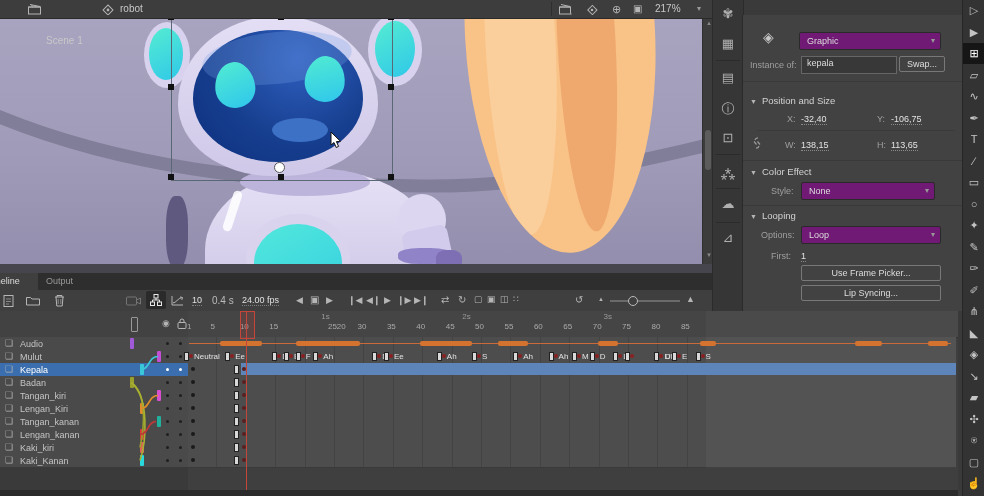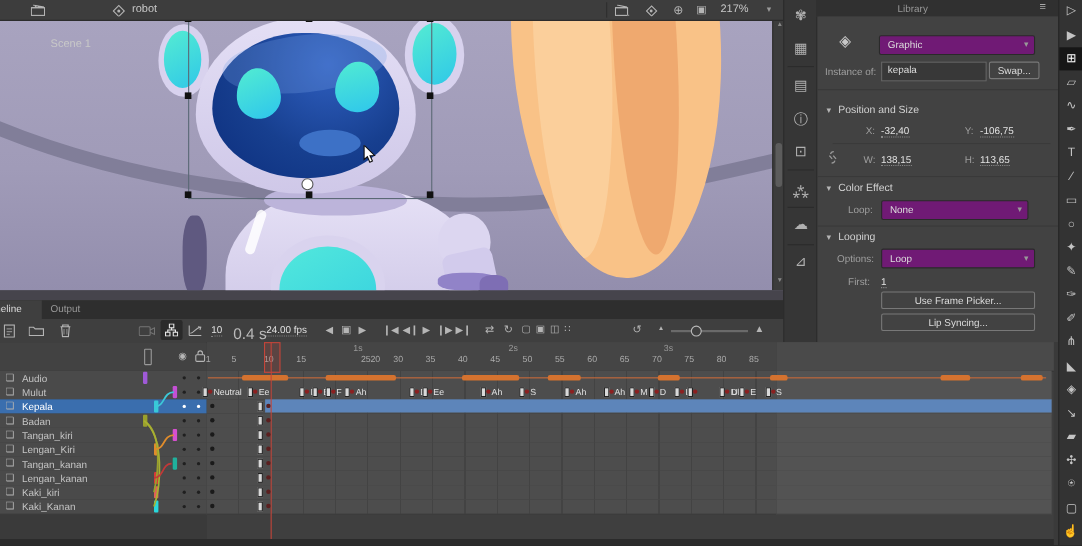--- a/index.html
+++ b/index.html
@@ -37,21 +37,21 @@
   .pfield{background:#383838;border:1px solid #666;height:14px;font-size:9px;color:#ddd;padding:1px 5px;}
   .pdiv{height:1px;background:#393939;}
   
   #tools{left:962px;top:0;width:22px;height:496px;background:#333;border-left:1px solid #262626;}
   .tool{left:0;width:22px;height:21px;text-align:center;font-size:11px;color:#c4c4c4;line-height:21px;}
   .tool-selected{background:#161616;color:#fff;}
   
   #tl-tabbar{left:0;top:273px;width:712px;height:17px;background:#2e2e2e;}
   #tl-toolbar{left:0;top:290px;width:712px;height:21px;background:#3f3f3f;border-bottom:1px solid #292929;}
   .tbtxt{font-size:9px;color:#e0e0e0;border-bottom:1px dotted #808080;}
-  .tbunit{font-size:14px;color:#e0e0e0;}
+  .tbunit{font-size:10px;color:#e0e0e0;}
   .tbicon{color:#b5b5b5;font-size:9px;top:295px;}
   #tl-left-header{left:0;top:311px;width:188px;height:26px;background:#424242;border-bottom:1px solid #333;}
   #frames-bg{left:188px;top:311px;width:770px;height:179px;background:#3f3f3f;}
   #ruler{left:188px;top:311px;width:518px;height:26px;background:#454545;border-bottom:1px solid #333;}
   #ruler-ext{left:706px;top:311px;width:252px;height:26px;background:#4a4a4a;border-bottom:1px solid #333;}
   .rnum{font-size:8px;color:#aaa;top:322px;}
   .rsec{font-size:8px;color:#999;top:312px;}
   .layer-row{left:0;width:188px;height:13px;background:#4a4a4a;border-bottom:1px solid #3a3a3a;}
   .layer-row-sel{background:#3a6eae;}
   .lname{position:absolute;left:20px;top:1.5px;font-size:9px;color:#c4c4c4;}
@@ -177,25 +177,20 @@
       <div class="abs dock-item" style="top: 130px;">⊡</div>
       <div class="abs dock-item" style="top: 164px;">⁂</div>
       <div class="abs dock-item" style="top: 196px;">☁</div>
       <div class="abs dock-item" style="top: 230px;">⊿</div>
       <div class="abs dock-sep" style="top: 60px;"></div>
       <div class="abs dock-sep" style="top: 154px;"></div>
       <div class="abs dock-sep" style="top: 188px;"></div>
       <div class="abs dock-sep" style="top: 222px;"></div>
     </div>
 
-  <div id="props-tabbar" class="abs">
-
-    <span class="abs ptab" style="left:74px;color:#989898;">Library</span>
-    <span class="abs" style="left:203px;top:1px;font-size:10px;color:#aaa;">≡</span>
-  </div>
   <div id="props" class="abs" style="border-left:1px solid #2a2a2a;top:15px;height:296px;">
     <span class="abs" style="left:20px;top:14px;font-size:14px;color:#c8c8c8;">◈</span>
     <div class="abs pselect" style="left:56px;top:17px;width:140px;">
       <span class="sel-text">Graphic</span>
       <span class="sel-chev">▾</span>
     </div>
     <span class="abs plabel" style="left:7px;top:45px;">Instance of:</span>
     <div class="abs pfield" style="left:58px;top:41px;width:84px;">
       <span>kepala</span>
     </div>
@@ -213,21 +208,21 @@
       <path d="M5,3 A3,3 0 0 1 8,0.8 M9,9 A3,3 0 0 1 6,11.2 M4,4.5 L6.5,7.5 M7.5,4.5 L10,7.5" stroke="#999" fill="none" stroke-width="1.2"></path>
     </svg>
     <span class="abs plabel" style="left:42px;top:125px;">W:</span>
     <span class="abs pvalue" style="left:58px;top:125px;">138,15</span>
     <span class="abs plabel" style="left:134px;top:125px;">H:</span>
     <span class="abs pvalue" style="left:148px;top:125px;">113,65</span>
     <div class="abs pdiv" style="left:0;top:145px;width:220px;"></div>
 
     <span class="abs parrow" style="left:7px;top:154px;">▼</span>
     <span class="abs psec" style="left:19px;top:151px;">Color Effect</span>
-    <span class="abs plabel" style="left:28px;top:171px;">Loop:</span>
+    <span class="abs plabel" style="left:28px;top:171px;">Style:</span>
     <div class="abs pselect" style="left:58px;top:167px;width:132px;">
       <span class="sel-text">None</span>
       <span class="sel-chev">▾</span>
     </div>
     <div class="abs pdiv" style="left:0;top:190px;width:220px;"></div>
 
     <span class="abs parrow" style="left:7px;top:198px;">▼</span>
     <span class="abs psec" style="left:19px;top:195px;">Looping</span>
     <span class="abs plabel" style="left:18px;top:215px;">Options:</span>
     <div class="abs pselect" style="left:58px;top:211px;width:138px;">

